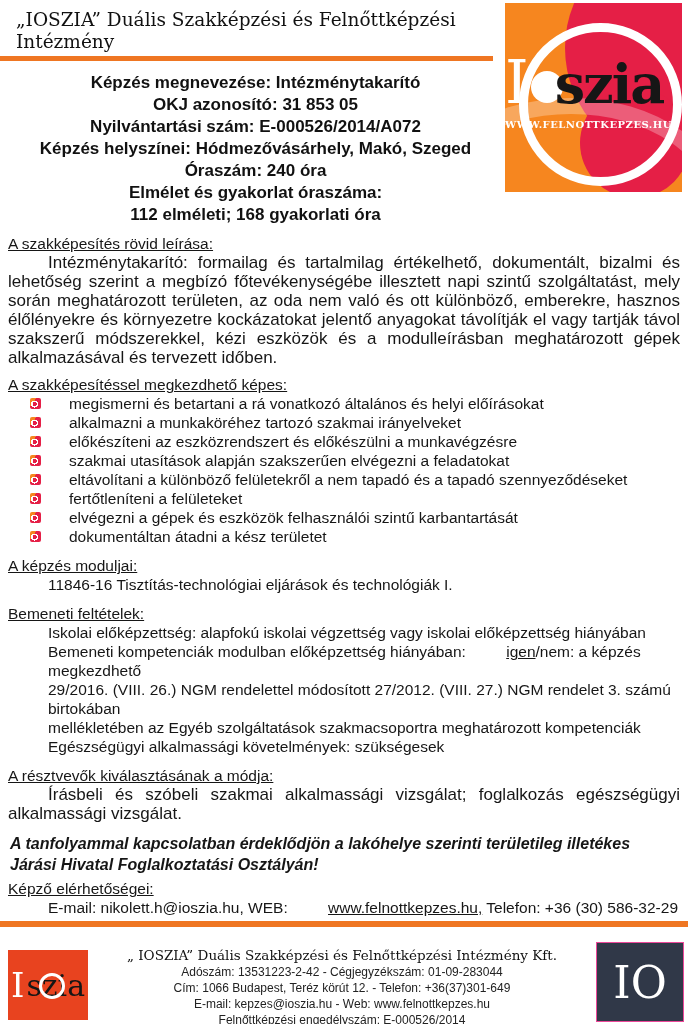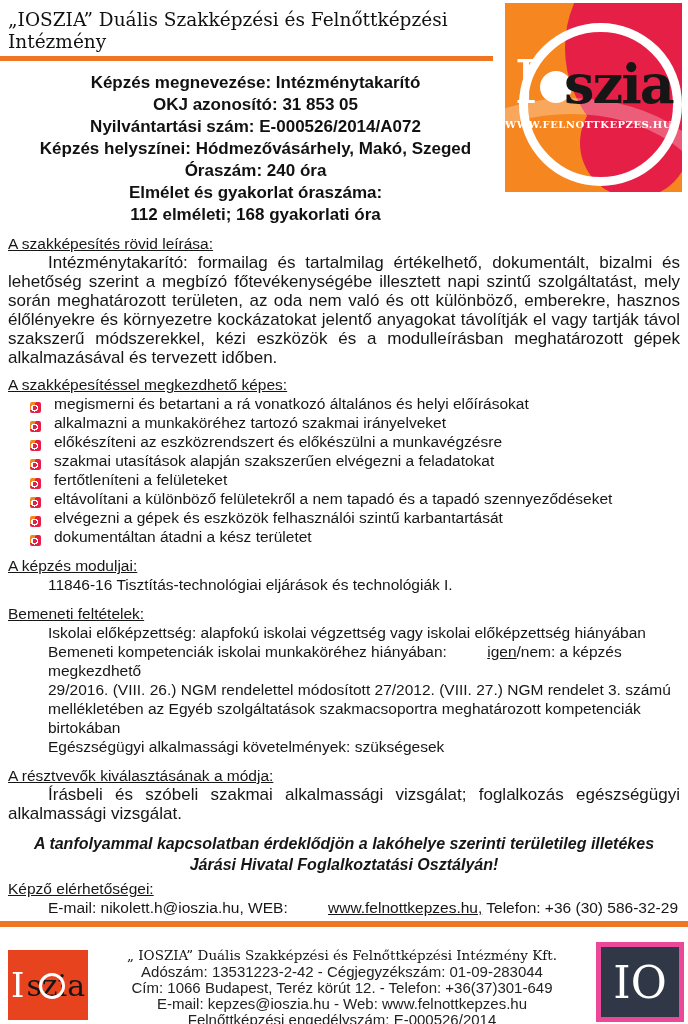--- a/index.html
+++ b/index.html
@@ -2,73 +2,73 @@
 <html><head>
 <meta charset="utf-8">
 <style>
   html,body{margin:0;padding:0;background:#ffffff;}
   .page{
     position:relative;width:688px;height:1024px;background:#ffffff;
     font-family:"Liberation Sans",sans-serif;color:#161616;overflow:hidden;
   }
   
   .header-title{
-    margin:9px 180px 0 8px;
+    margin:9px 180px 0 16px;
     font-family:"DejaVu Serif",serif;
     font-size:18.5px;line-height:22px;color:#111;
   }
   .header-rule{margin-top:3px;width:493px;height:5px;background:#EF7622;}
   
   .logo{position:absolute;top:3px;right:6px;width:177px;height:189px;background:#F6861F;overflow:hidden;}
   .lg-petal-top{position:absolute;left:60px;top:-70px;width:230px;height:230px;background:#E51F46;border-radius:50%;}
   .lg-petal-mid{position:absolute;left:75px;top:85px;width:110px;height:110px;background:#E51F46;border-radius:50%;}
   .lg-swoosh{position:absolute;left:-90px;top:95px;width:280px;height:190px;border:16px solid rgba(255,255,255,0.28);border-radius:50%;}
   .lg-ring{position:absolute;left:14px;top:20px;width:145px;height:145px;border:9px solid #ffffff;border-radius:50%;}
-  .lg-textrow{position:absolute;left:0;right:0;top:44px;text-align:center;font-family:"DejaVu Serif",serif;white-space:nowrap;}
+  .lg-textrow{position:absolute;left:0;right:0;top:44px;text-align:left;font-family:"DejaVu Serif",serif;white-space:nowrap;}
   .lg-i{color:#ffffff;font-size:60px;}
   .lg-o{display:inline-block;width:32px;height:32px;background:#ffffff;border-radius:50%;margin:0 -8px 0 2px;}
   .lg-szia{color:#161616;font-size:54px;font-weight:bold;letter-spacing:-2px;}
   .lg-url{position:absolute;left:0;right:12px;top:116px;text-align:center;color:#ffffff;
     font-family:"DejaVu Serif",serif;font-size:10px;font-weight:bold;letter-spacing:.5px;}
   
   .info{margin:11px 185px 0 8px;font-weight:bold;font-size:17px;line-height:22px;color:#111;text-align:center;}
   
   .sec{margin-left:8px;margin-right:8px;}
   .sec-h{font-size:15.5px;line-height:19px;text-decoration:underline;color:#161616;}
   .body-text{font-size:17px;line-height:19px;text-align:justify;color:#161616;}
   .indent{ text-indent:40px; }
   .m8{margin-top:8px;} .m10{margin-top:10px;} .m4{margin-top:4px;}
   .sub-line{margin-left:40px;font-size:15.5px;line-height:19px;}
   .u{text-decoration:underline;margin-left:36px;}
   
   .blist{margin:0 8px;}
-  .li-row{display:flex;gap:13px;padding-left:22px;align-items:flex-end;}
+  .li-row{display:flex;gap:28px;padding-left:22px;align-items:flex-start;}
   .bullet-icon{
     flex:0 0 11px;width:11px;height:11px;margin-top:4px;border-radius:2px;
     background:
       radial-gradient(circle at 42% 55%, rgba(255,255,255,0) 0 2px, #fff 2px 3.5px, rgba(255,255,255,0) 3.5px),
       linear-gradient(125deg,#F6861F 0 34%, #E51F46 34% 100%);
   }
   .li-text{flex:1;font-size:15.5px;line-height:19px;text-align:justify;}
   
-  .notice{margin:10px 10px 0;font-size:16px;line-height:21px;font-weight:bold;font-style:italic;text-align:center;}
+  .notice{margin:10px 10px 0;font-size:16px;line-height:21px;font-weight:bold;font-style:italic;text-align:left;}
   
   .footer-rule{position:absolute;left:0;top:921px;width:688px;height:6px;background:#EF7622;}
   .footer{position:absolute;left:0;top:936px;width:688px;display:flex;justify-content:space-between;align-items:flex-start;padding:0;}
   .f-logo-left{position:relative;margin:14px 0 0 8px;width:80px;height:70px;background:#E8431F;}
   .fll-text{position:absolute;inset:0;display:flex;align-items:center;justify-content:center;font-family:"DejaVu Serif",serif;white-space:nowrap;}
   .fll-i{color:#ffffff;font-size:34px;}
   .fll-szia{color:#161616;font-size:30px;margin-left:2px;}
   .fll-ring{position:absolute;left:31px;top:23px;width:20px;height:20px;border:3px solid #ffffff;border-radius:50%;}
   .f-center{flex:1;text-align:center;padding-top:10px;}
   .f-company{font-family:"DejaVu Serif",serif;font-size:13.5px;line-height:18px;color:#111;}
-  .f-line{font-size:15px;line-height:16px;color:#222;}
+  .f-line{font-size:12px;line-height:16px;color:#222;}
   .f-logo-right{margin:6px 4px 0 0;width:88px;height:80px;background:#303848;color:#ffffff;
     display:flex;align-items:center;justify-content:center;
-    font-family:"DejaVu Serif",serif;font-size:44px;border:5px solid #ec4899;box-sizing:border-box;}
+    font-family:"DejaVu Serif",serif;font-size:44px;border:1px solid #ec4899;box-sizing:border-box;}
 </style>
 </head>
 <body>
 
 <div class="page">
 
   <div class="header-title">„IOSZIA” Duális Szakképzési és Felnőttképzési Intézmény</div>
   <div class="header-rule"></div>
 
   <div class="logo">
@@ -110,48 +110,48 @@
     <div class="li-row">
         <span class="bullet-icon"></span>
         <div class="li-text">előkészíteni az eszközrendszert és előkészülni a munkavégzésre</div>
       </div>
     <div class="li-row">
         <span class="bullet-icon"></span>
         <div class="li-text">szakmai utasítások alapján szakszerűen elvégezni a feladatokat</div>
       </div>
     <div class="li-row">
         <span class="bullet-icon"></span>
-        <div class="li-text">fertőtleníteni a felületeket</div>
+        <div class="li-text">eltávolítani a különböző felületekről a nem tapadó és a tapadó szennyeződéseket</div>
       </div>
     <div class="li-row">
         <span class="bullet-icon"></span>
-        <div class="li-text">eltávolítani a különböző felületekről a nem tapadó és a tapadó szennyeződéseket</div>
+        <div class="li-text">fertőtleníteni a felületeket</div>
       </div>
     <div class="li-row">
         <span class="bullet-icon"></span>
         <div class="li-text">elvégezni a gépek és eszközök felhasználói szintű karbantartását</div>
       </div>
     <div class="li-row">
         <span class="bullet-icon"></span>
         <div class="li-text">dokumentáltan átadni a kész területet</div>
       </div>
   </div>
 
   <div class="sec m10">
     <div class="sec-h">A képzés moduljai:</div>
     <div class="sub-line">11846-16 Tisztítás-technológiai eljárások és technológiák I.</div>
   </div>
 
   <div class="sec m10">
     <div class="sec-h">Bemeneti feltételek:</div>
     <div class="sub-line">Iskolai előképzettség: alapfokú iskolai végzettség vagy iskolai előképzettség hiányában</div>
-    <div class="sub-line"><span>Bemeneti kompetenciák iskolai munkaköréhez hiányában: </span><span class="u">igen</span><span>/nem: a képzés megkezdhető</span></div>
+    <div class="sub-line"><span>Bemeneti kompetenciák modulban előképzettség hiányában: </span><span class="u">igen</span><span>/nem: a képzés megkezdhető</span></div>
     <div class="sub-line">29/2016. (VIII. 26.) NGM rendelettel módosított 27/2012. (VIII. 27.) NGM rendelet 3. számú</div>
+    <div class="sub-line">birtokában</div>
     <div class="sub-line">mellékletében az Egyéb szolgáltatások szakmacsoportra meghatározott kompetenciák</div>
-    <div class="sub-line">birtokában</div>
     <div class="sub-line">Egészségügyi alkalmassági követelmények: szükségesek</div>
   </div>
 
   <div class="sec m10">
     <div class="sec-h">A résztvevők kiválasztásának a módja:</div>
     <div class="body-text indent">Írásbeli és szóbeli szakmai alkalmassági vizsgálat; foglalkozás egészségügyi alkalmassági vizsgálat.</div>
   </div>
 
   <div class="notice">A tanfolyammal kapcsolatban érdeklődjön a lakóhelye szerinti területileg illetékes Járási Hivatal Foglalkoztatási Osztályán!</div>
 

